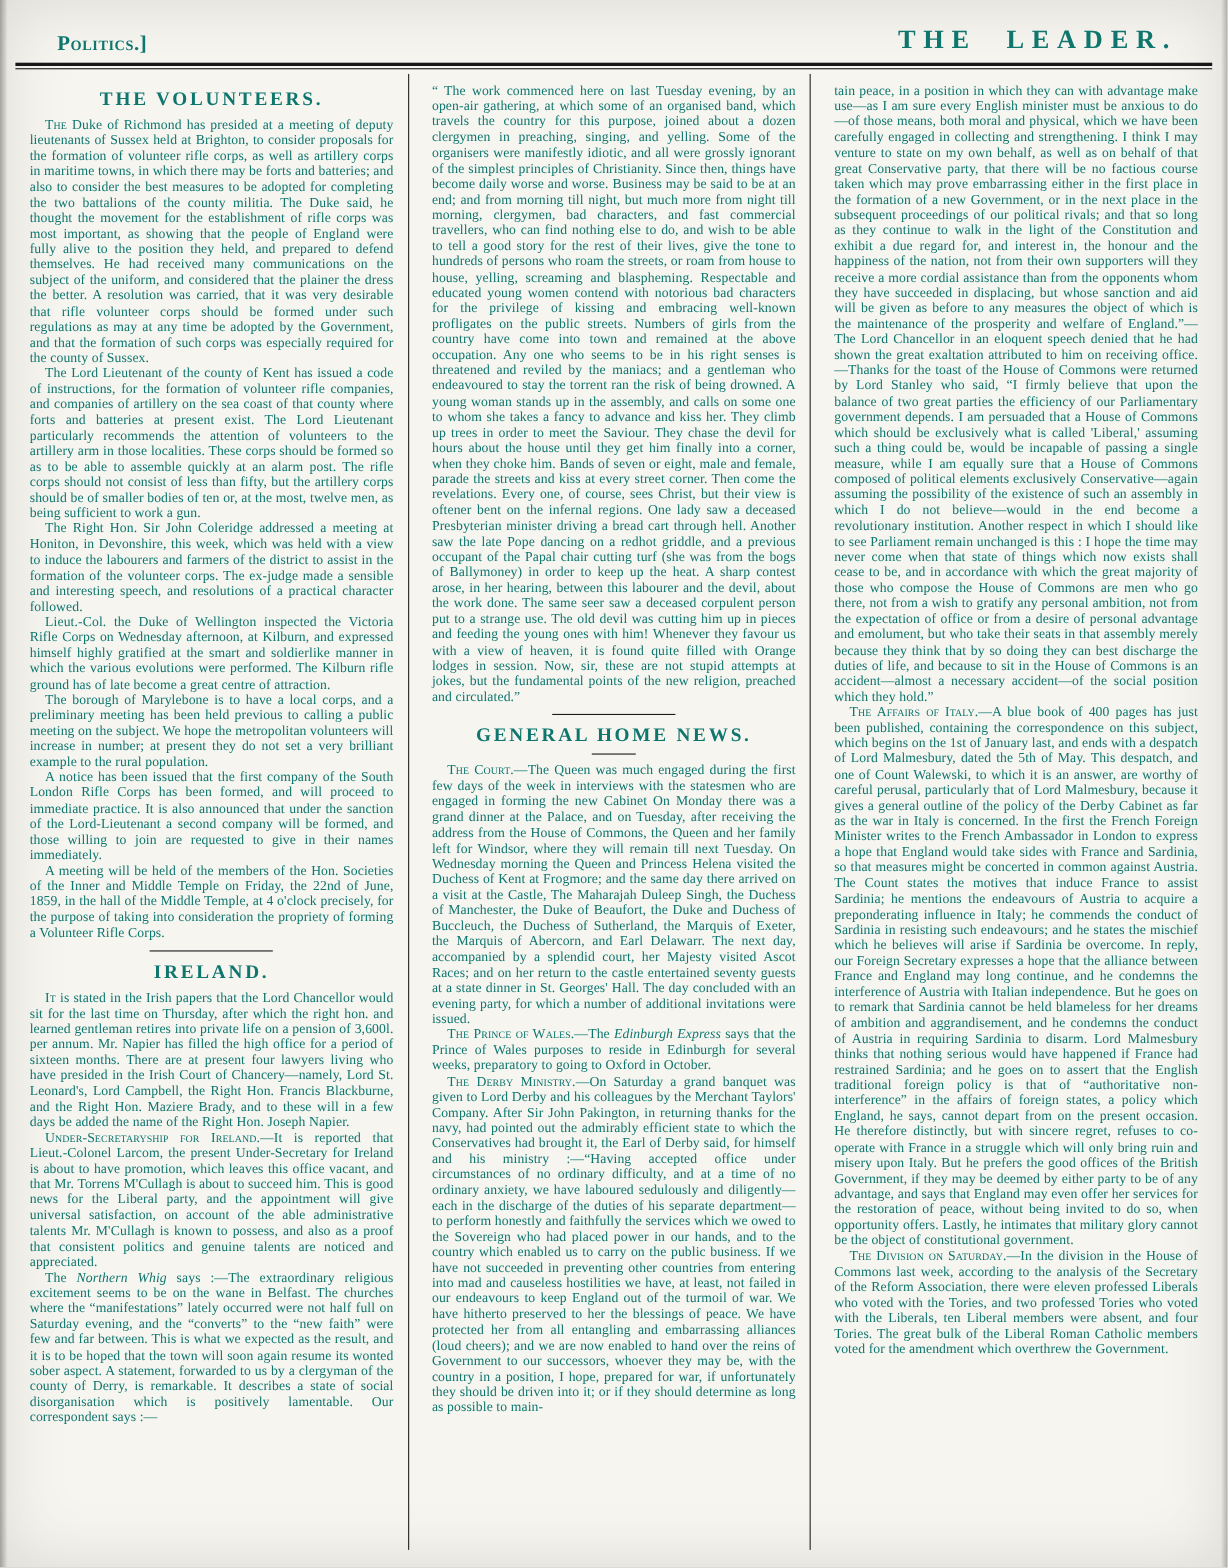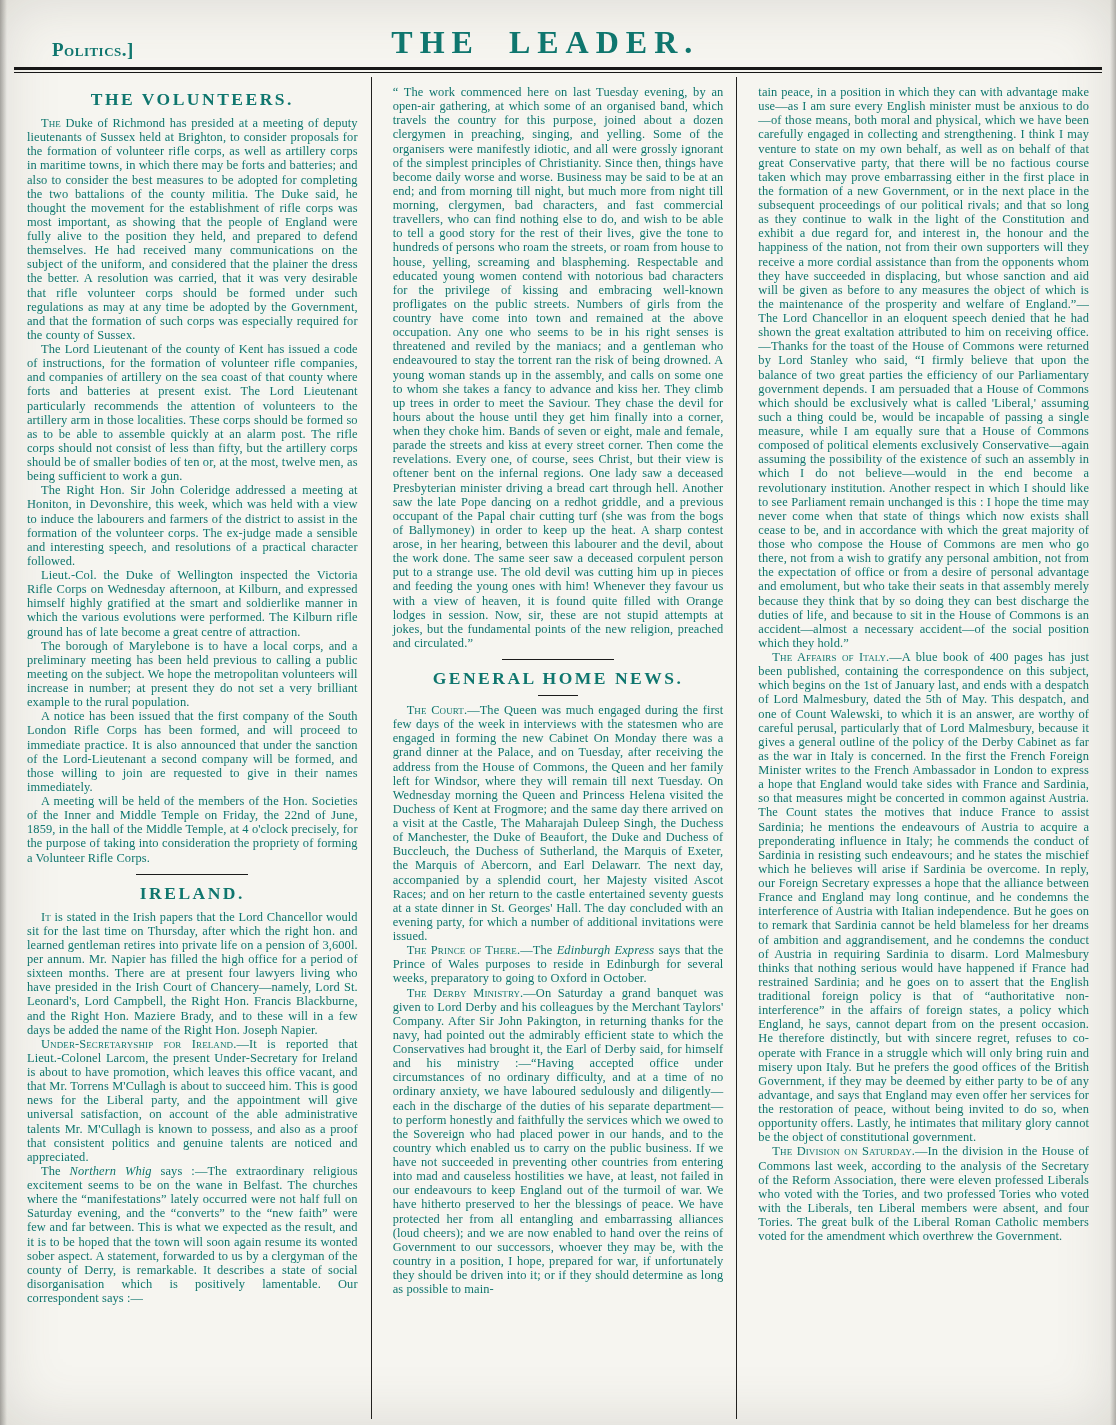--- a/index.html
+++ b/index.html
@@ -17,21 +17,21 @@
   .scan-edge-left{position:absolute;left:0;top:0;width:7px;height:100%;
     background:linear-gradient(90deg,rgba(40,38,34,.35),rgba(40,38,34,0));}
   .scan-edge-right{position:absolute;right:0;top:0;width:6px;height:100%;
     background:linear-gradient(270deg,rgba(40,38,34,.28),rgba(40,38,34,0));}
 
   .header{
     display:flex;align-items:flex-end;justify-content:space-between;
     padding:24px 46px 3px 52px;
   }
   .section-label{flex:1;font-variant:small-caps;font-size:19px;font-weight:700;letter-spacing:.5px;}
-  .masthead-title{flex:2;text-align:left;font-size:32px;font-weight:700;letter-spacing:7px;word-spacing:14px;}
+  .masthead-title{flex:2;text-align:right;font-size:24px;font-weight:700;letter-spacing:7px;word-spacing:14px;}
   .page-number{flex:1;text-align:right;font-size:21px;font-weight:700;letter-spacing:1px;}
 
   .masthead-rule{margin:3px 14px 0 14px;}
   .masthead-rule .thick{height:3px;background:#181818;}
   .masthead-rule .thin{height:1px;background:#181818;margin-top:2px;}
 
   .columns{
     display:flex;
     height:1342px;
     margin:4px 14px;
@@ -101,21 +101,21 @@
     </div>
 
     <div class="col">
       <p class="para no-indent"><span>“ The work commenced here on last Tuesday evening, by an open-air gathering, at which some of an organised band, which travels the country for this purpose, joined about a dozen clergymen in preaching, singing, and yelling. Some of the organisers were manifestly idiotic, and all were grossly ignorant of the simplest principles of Christianity. Since then, things have become daily worse and worse. Business may be said to be at an end; and from morning till night, but much more from night till morning, clergymen, bad characters, and fast commercial travellers, who can find nothing else to do, and wish to be able to tell a good story for the rest of their lives, give the tone to hundreds of persons who roam the streets, or roam from house to house, yelling, screaming and blaspheming. Respectable and educated young women contend with notorious bad characters for the privilege of kissing and embracing well-known profligates on the public streets. Numbers of girls from the country have come into town and remained at the above occupation. Any one who seems to be in his right senses is threatened and reviled by the maniacs; and a gentleman who endeavoured to stay the torrent ran the risk of being drowned. A young woman stands up in the assembly, and calls on some one to whom she takes a fancy to advance and kiss her. They climb up trees in order to meet the Saviour. They chase the devil for hours about the house until they get him finally into a corner, when they choke him. Bands of seven or eight, male and female, parade the streets and kiss at every street corner. Then come the revelations. Every one, of course, sees Christ, but their view is oftener bent on the infernal regions. One lady saw a deceased Presbyterian minister driving a bread cart through hell. Another saw the late Pope dancing on a redhot griddle, and a previous occupant of the Papal chair cutting turf (she was from the bogs of Ballymoney) in order to keep up the heat. A sharp contest arose, in her hearing, between this labourer and the devil, about the work done. The same seer saw a deceased corpulent person put to a strange use. The old devil was cutting him up in pieces and feeding the young ones with him! Whenever they favour us with a view of heaven, it is found quite filled with Orange lodges in session. Now, sir, these are not stupid attempts at jokes, but the fundamental points of the new religion, preached and circulated.”</span></p>
 
       <div class="rule"></div>
       <div class="article-heading">GENERAL HOME NEWS.</div>
       <div class="rule short"></div>
 
       <p class="para"><span class="sc">The Court.</span><span>—The Queen was much engaged during the first few days of the week in interviews with the statesmen who are engaged in forming the new Cabinet On Monday there was a grand dinner at the Palace, and on Tuesday, after receiving the address from the House of Commons, the Queen and her family left for Windsor, where they will remain till next Tuesday. On Wednesday morning the Queen and Princess Helena visited the Duchess of Kent at Frogmore; and the same day there arrived on a visit at the Castle, The Maharajah Duleep Singh, the Duchess of Manchester, the Duke of Beaufort, the Duke and Duchess of Buccleuch, the Duchess of Sutherland, the Marquis of Exeter, the Marquis of Abercorn, and Earl Delawarr. The next day, accompanied by a splendid court, her Majesty visited Ascot Races; and on her return to the castle entertained seventy guests at a state dinner in St. Georges' Hall. The day concluded with an evening party, for which a number of additional invitations were issued.</span></p>
-      <p class="para"><span class="sc">The Prince of There.</span><span>—The </span><i>Edinburgh Express</i><span> says that the Prince of Wales purposes to reside in Edinburgh for several weeks, preparatory to going to Oxford in October.</span></p>
+      <p class="para"><span class="sc">The Prince of Wales.</span><span>—The </span><i>Edinburgh Express</i><span> says that the Prince of Wales purposes to reside in Edinburgh for several weeks, preparatory to going to Oxford in October.</span></p>
       <p class="para"><span class="sc">The Derby Ministry.</span><span>—On Saturday a grand banquet was given to Lord Derby and his colleagues by the Merchant Taylors' Company. After Sir John Pakington, in returning thanks for the navy, had pointed out the admirably efficient state to which the Conservatives had brought it, the Earl of Derby said, for himself and his ministry :—“Having accepted office under circumstances of no ordinary difficulty, and at a time of no ordinary anxiety, we have laboured sedulously and diligently—each in the discharge of the duties of his separate department—to perform honestly and faithfully the services which we owed to the Sovereign who had placed power in our hands, and to the country which enabled us to carry on the public business. If we have not succeeded in preventing other countries from entering into mad and causeless hostilities we have, at least, not failed in our endeavours to keep England out of the turmoil of war. We have hitherto preserved to her the blessings of peace. We have protected her from all entangling and embarrassing alliances (loud cheers); and we are now enabled to hand over the reins of Government to our successors, whoever they may be, with the country in a position, I hope, prepared for war, if unfortunately they should be driven into it; or if they should determine as long as possible to main-</span></p>
     </div>
 
     <div class="col">
       <p class="para no-indent"><span>tain peace, in a position in which they can with advantage make use—as I am sure every English minister must be anxious to do—of those means, both moral and physical, which we have been carefully engaged in collecting and strengthening. I think I may venture to state on my own behalf, as well as on behalf of that great Conservative party, that there will be no factious course taken which may prove embarrassing either in the first place in the formation of a new Government, or in the next place in the subsequent proceedings of our political rivals; and that so long as they continue to walk in the light of the Constitution and exhibit a due regard for, and interest in, the honour and the happiness of the nation, not from their own supporters will they receive a more cordial assistance than from the opponents whom they have succeeded in displacing, but whose sanction and aid will be given as before to any measures the object of which is the maintenance of the prosperity and welfare of England.”—The Lord Chancellor in an eloquent speech denied that he had shown the great exaltation attributed to him on receiving office.—Thanks for the toast of the House of Commons were returned by Lord Stanley who said, “I firmly believe that upon the balance of two great parties the efficiency of our Parliamentary government depends. I am persuaded that a House of Commons which should be exclusively what is called 'Liberal,' assuming such a thing could be, would be incapable of passing a single measure, while I am equally sure that a House of Commons composed of political elements exclusively Conservative—again assuming the possibility of the existence of such an assembly in which I do not believe—would in the end become a revolutionary institution. Another respect in which I should like to see Parliament remain unchanged is this : I hope the time may never come when that state of things which now exists shall cease to be, and in accordance with which the great majority of those who compose the House of Commons are men who go there, not from a wish to gratify any personal ambition, not from the expectation of office or from a desire of personal advantage and emolument, but who take their seats in that assembly merely because they think that by so doing they can best discharge the duties of life, and because to sit in the House of Commons is an accident—almost a necessary accident—of the social position which they hold.”</span></p>
       <p class="para"><span class="sc">The Affairs of Italy.</span><span>—A blue book of 400 pages has just been published, containing the correspondence on this subject, which begins on the 1st of January last, and ends with a despatch of Lord Malmesbury, dated the 5th of May. This despatch, and one of Count Walewski, to which it is an answer, are worthy of careful perusal, particularly that of Lord Malmesbury, because it gives a general outline of the policy of the Derby Cabinet as far as the war in Italy is concerned. In the first the French Foreign Minister writes to the French Ambassador in London to express a hope that England would take sides with France and Sardinia, so that measures might be concerted in common against Austria. The Count states the motives that induce France to assist Sardinia; he mentions the endeavours of Austria to acquire a preponderating influence in Italy; he commends the conduct of Sardinia in resisting such endeavours; and he states the mischief which he believes will arise if Sardinia be overcome. In reply, our Foreign Secretary expresses a hope that the alliance between France and England may long continue, and he condemns the interference of Austria with Italian independence. But he goes on to remark that Sardinia cannot be held blameless for her dreams of ambition and aggrandisement, and he condemns the conduct of Austria in requiring Sardinia to disarm. Lord Malmesbury thinks that nothing serious would have happened if France had restrained Sardinia; and he goes on to assert that the English traditional foreign policy is that of “authoritative non-interference” in the affairs of foreign states, a policy which England, he says, cannot depart from on the present occasion. He therefore distinctly, but with sincere regret, refuses to co-operate with France in a struggle which will only bring ruin and misery upon Italy. But he prefers the good offices of the British Government, if they may be deemed by either party to be of any advantage, and says that England may even offer her services for the restoration of peace, without being invited to do so, when opportunity offers. Lastly, he intimates that military glory cannot be the object of constitutional government.</span></p>
       <p class="para"><span class="sc">The Division on Saturday.</span><span>—In the division in the House of Commons last week, according to the analysis of the Secretary of the Reform Association, there were eleven professed Liberals who voted with the Tories, and two professed Tories who voted with the Liberals, ten Liberal members were absent, and four Tories. The great bulk of the Liberal Roman Catholic members voted for the amendment which overthrew the Government.</span></p>
     </div>
 
   </div>

